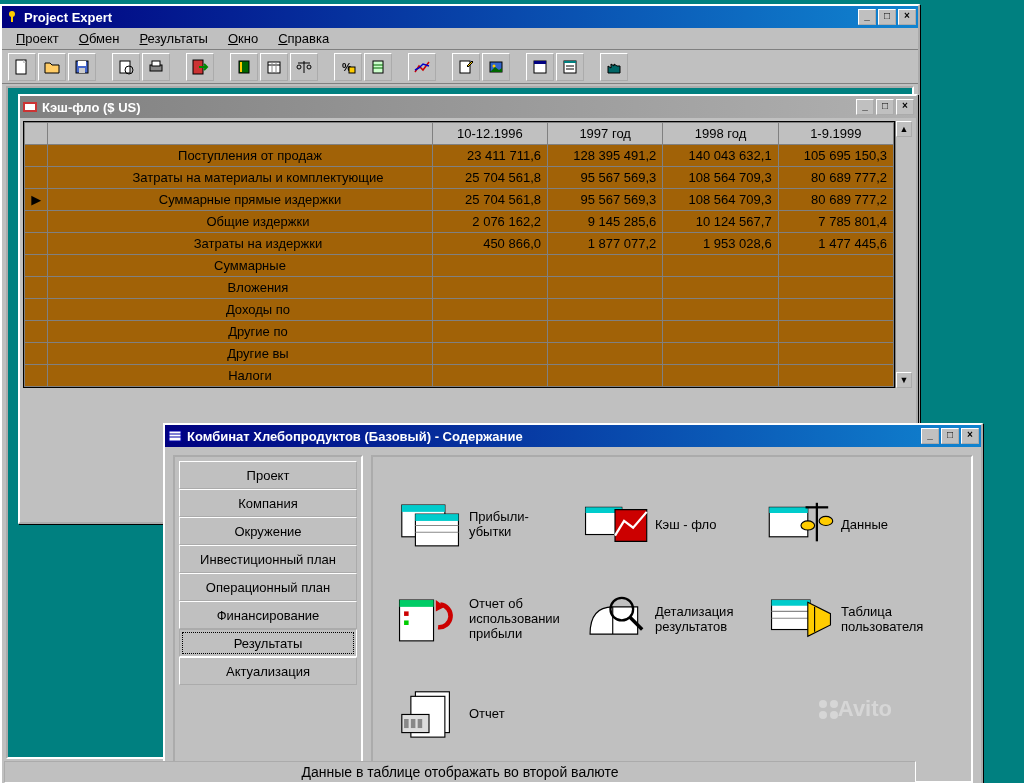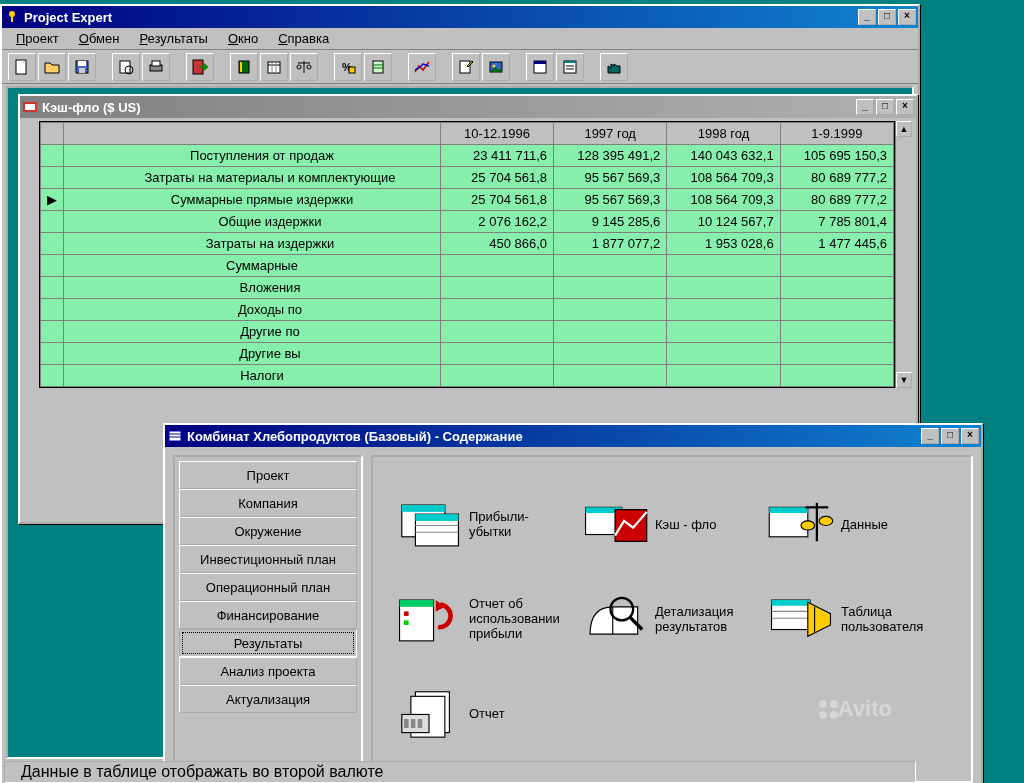--- a/index.html
+++ b/index.html
@@ -82,31 +82,31 @@
   border: 2px inset #fff;
 }
 .statusbar {
   position: absolute;
   left: 2px; right: 2px; bottom: 2px;
   height: 22px;
   background: #c0c0c0;
   border: 1px inset #fff;
   display: flex;
   align-items: center;
-  padding: 0 16px;
-  font-size: 16px;
+  padding: 0 0;
+  font-size: 14px;
+  justify-content: center;
 }
 
 .cashflow { left: 10px; top: 6px; width: 900px; height: 430px; }
 .cashflow .content { padding: 3px; }
 .grid {
   border: 1px solid #000;
-  background: #86efac;
+  background: #a16207;
   font-size: 13px;
-  margin-left: 16px;
 }
 .grid table { border-collapse: collapse; width: 100%; }
 .grid th, .grid td {
   border: 1px solid #808080;
   padding: 3px 6px;
   white-space: nowrap;
 }
 .grid th { background: #c0c0c0; font-weight: normal; text-align: center; }
 .grid td.num { text-align: right; }
 .grid td.lbl { text-align: center; }
@@ -462,21 +462,20 @@
       </div>
       <div class="body">
         <div class="navcol" id="navcol">
             <div class="navbtn">Проект</div>
             <div class="navbtn">Компания</div>
             <div class="navbtn">Окружение</div>
             <div class="navbtn">Инвестиционный план</div>
             <div class="navbtn">Операционный план</div>
             <div class="navbtn">Финансирование</div>
             <div class="navbtn active">Результаты</div>
-            <div class="navbtn">Анализ проекта</div>
             <div class="navbtn">Актуализация</div>
           </div>
         <div class="iconpanel" id="iconpanel">
             <div class="iconitem">
               <div class="ico">
                 <svg viewBox="0 0 60 50">
                   <rect x="6" y="8" width="38" height="28" fill="#fff" stroke="#000"></rect>
                   <rect x="6" y="8" width="38" height="6" fill="#00cccc"></rect>
                   <rect x="18" y="16" width="38" height="28" fill="#fff" stroke="#000"></rect>
                   <rect x="18" y="16" width="38" height="6" fill="#00cccc"></rect>

